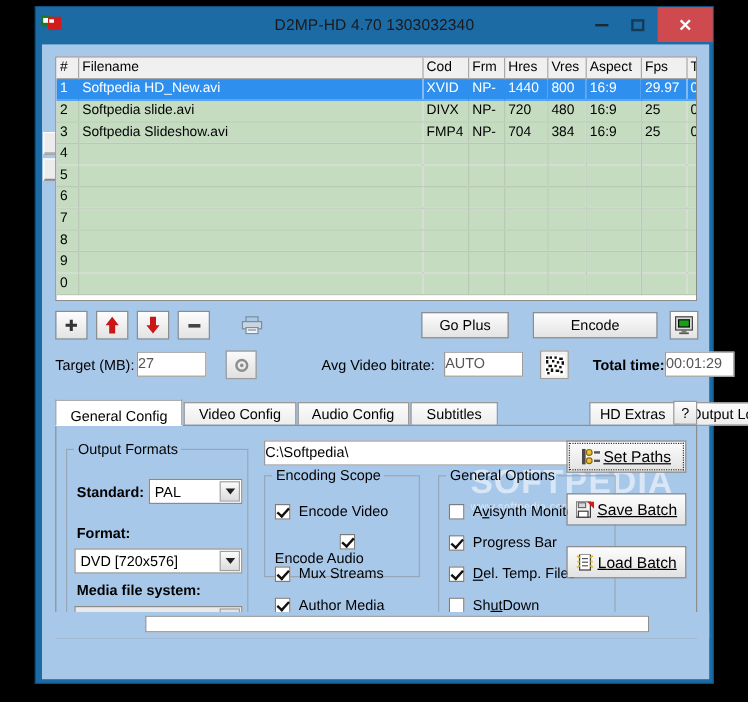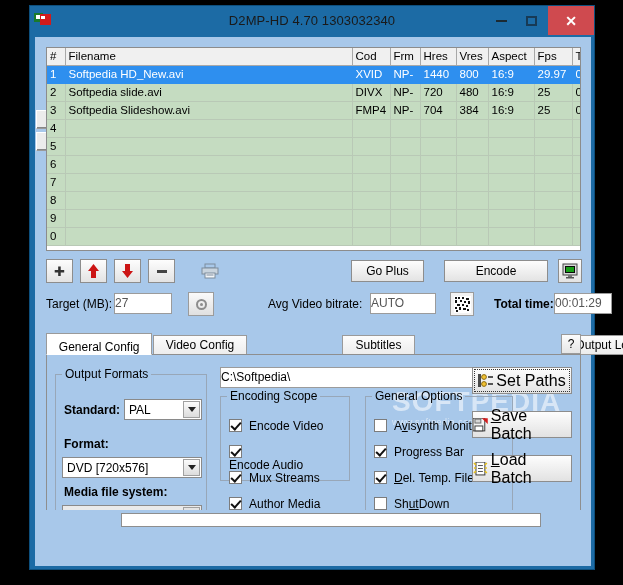--- a/index.html
+++ b/index.html
@@ -223,21 +223,21 @@
   .caret { width:0;height:0;border-left:4px solid transparent;border-right:4px solid transparent;border-top:5px solid #222; }
   .combo.disabled .caret { border-top-color: #a6a6a6; }
 
   #lbl-standard { left: 8px; top: 22px; }
   #cmb-standard { left: 68px; top: 18px; width: 78px; }
   #lbl-format   { left: 8px; top: 56px; }
   #cmb-format   { left: 6px; top: 76px; width: 140px; }
   #lbl-mfs      { left: 8px; top: 104px; }
   #cmb-mfs      { left: 6px; top: 124px; width: 140px; }
 
-  .chkrow { position: absolute; left: 8px; display: flex; align-items: flex-start; font-size: 12px; color: #000; }
+  .chkrow { position: absolute; left: 8px; display: flex; align-items: flex-end; font-size: 12px; color: #000; }
   .chkbox {
     width: 13px; height: 13px;
     background: #ffffff;
     border: 1px solid #7c7c7c;
     margin-right: 7px;
     position: relative;
     flex: 0 0 auto;
   }
   .chkbox.checked::after {
     content: '';
@@ -246,22 +246,23 @@
     border: solid #111; border-width: 0 2px 2px 0;
     transform: rotate(42deg);
   }
 
   .sidebtn {
     position: absolute; right: 8px;
     height: 27px; width: 100px;
     background: linear-gradient(#fdfdfd,#e2e2e2);
     border: 1px solid #8d8d8d;
     display: flex; align-items: center; justify-content: center;
-    font-size: 16px; color: #000; gap: 3px;
+    font-size: 13px; color: #000; gap: 3px;
     cursor: default;
+    text-decoration: underline;
   }
   .sidebtn.focused { outline: 1px dotted #333; outline-offset: -3px; }
   #sb-setpaths { top: 12px; }
   #sb-savebatch{ top: 56px; }
   #sb-loadbatch{ top: 100px; }
 
   
   #watermark {
     position: absolute; left: 345px; top: 33px;
     font-size: 28px; font-weight: bold;
@@ -522,22 +523,28 @@
       <div class="txtfield" id="fld-total">00:01:29</div>
     </div>
 
     <div id="tabstrip">
         <div class="tab active" style="left: 0px; width: 106.4px;">
           <span>General Config</span>
         </div>
         <div class="tab" style="left: 107.4px; width: 93.2px;">
           <span>Video Config</span>
         </div>
+        <div class="tab" style="left: 201.6px; width: 93.2px;">
+          <span>Audio Config</span>
+        </div>
         <div class="tab" style="left: 295.8px; width: 73.4px;">
           <span>Subtitles</span>
+        </div>
+        <div class="tab" style="left: 444.6px; width: 73.4px;">
+          <span>HD Extras</span>
         </div>
         <div class="tab" style="left: 519px; width: 80px;">
           <span>Output Log</span>
         </div>
         <div id="tab-help">
           <span>?</span>
         </div>
       </div>
 
     <div id="tabpage">

